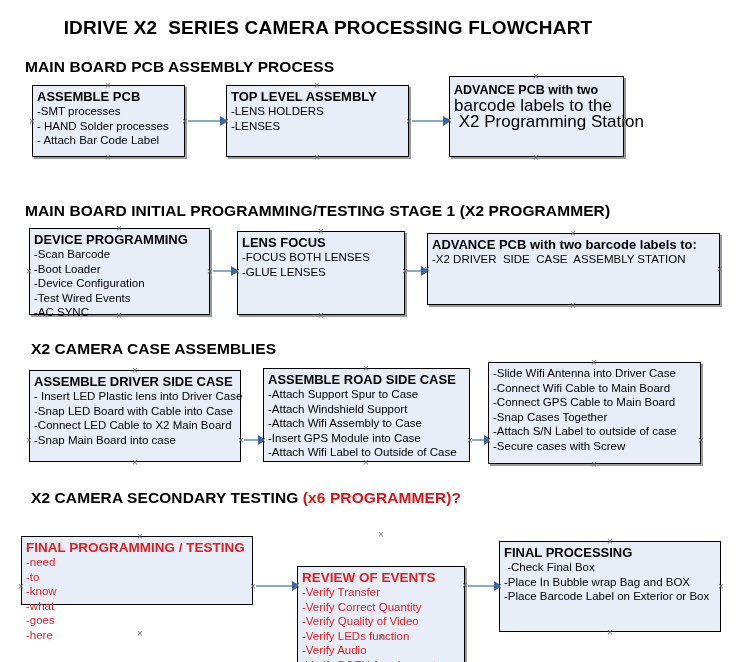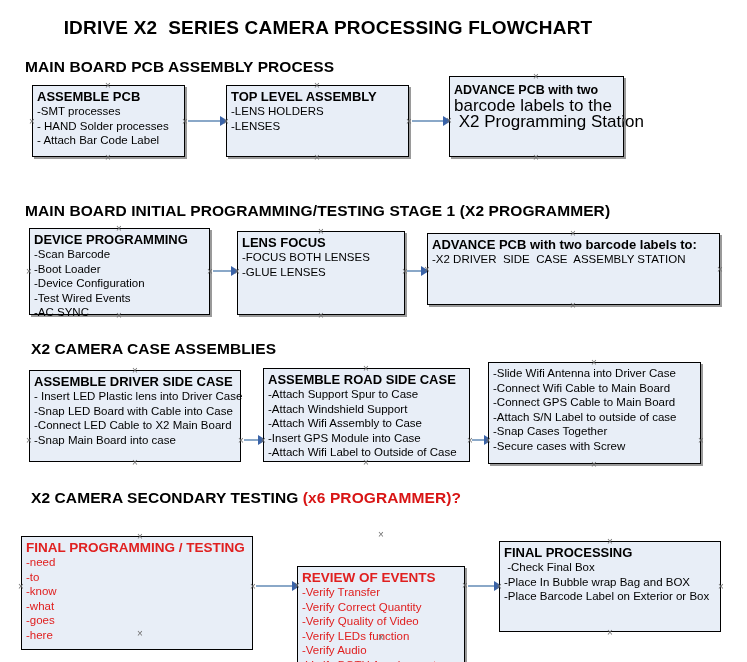--- a/index.html
+++ b/index.html
@@ -264,33 +264,33 @@
   <span class="handle" style="left:470px; top:440px;"></span>
 
   <div class="conn-line" style="left:472px; top:439px; width:14px;"></div>
   <div class="conn-head" style="left:484px; top:435px;"></div>
 
   <div class="node shadowed" style="left:488px; top:362px; width:213px; height:102px;">
     <div class="body">
       <span class="node-line">-Slide Wifi Antenna into Driver Case</span>
       <span class="node-line">-Connect Wifi Cable to Main Board</span>
       <span class="node-line">-Connect GPS Cable to Main Board</span>
+      <span class="node-line">-Snap Cases Together</span>
       <span class="node-line">-Attach S/N Label to outside of case</span>
-      <span class="node-line">-Snap Cases Together</span>
       <span class="node-line">-Secure cases with Screw</span>
     </div>
   </div>
   <span class="handle" style="left:594px; top:362px;"></span>
   <span class="handle" style="left:594px; top:464px;"></span>
   <span class="handle" style="left:488px; top:440px;"></span>
   <span class="handle" style="left:701px; top:440px;"></span>
 
   <div class="section-title" style="left:31px; top:489px;"><span>X2 CAMERA SECONDARY TESTING </span><span class="accent">(x6 PROGRAMMER)?</span></div>
 
-  <div class="node red" style="left:21px; top:536px; width:232px; height:114px;">
+  <div class="node red" style="left:21px; top:536px; width:232px; height:69px;">
     <div class="body">
       <span class="node-title">FINAL PROGRAMMING / TESTING</span>
       <span class="node-line">-need</span>
       <span class="node-line">-to</span>
       <span class="node-line">-know</span>
       <span class="node-line">-what</span>
       <span class="node-line">-goes</span>
       <span class="node-line">-here</span>
     </div>
   </div>

